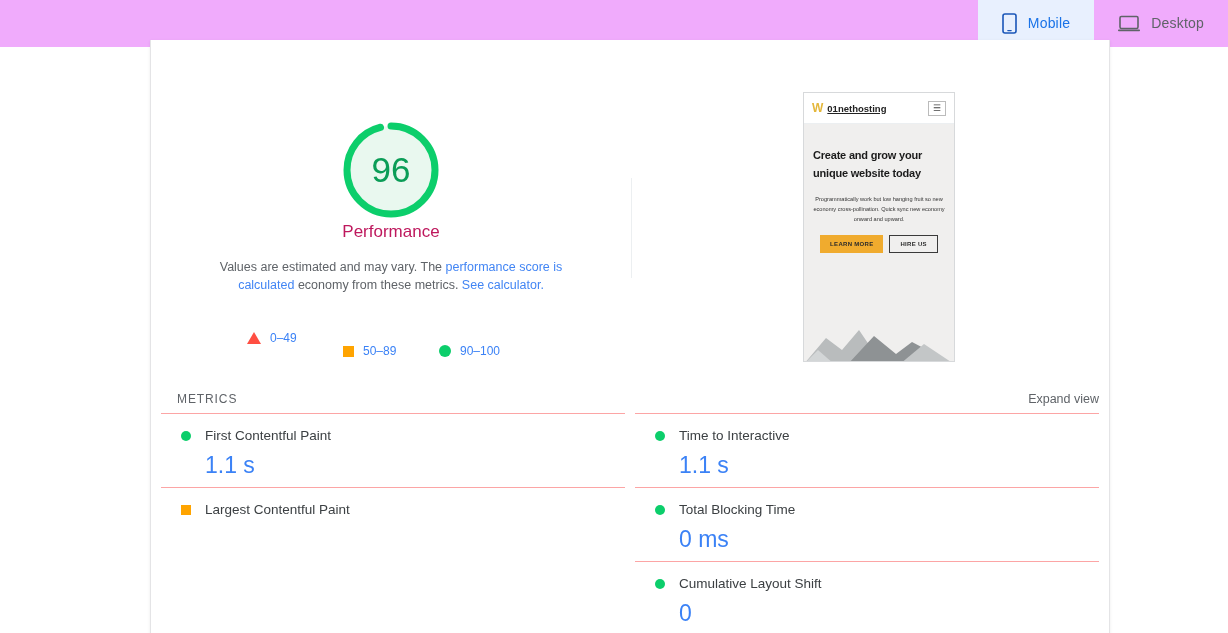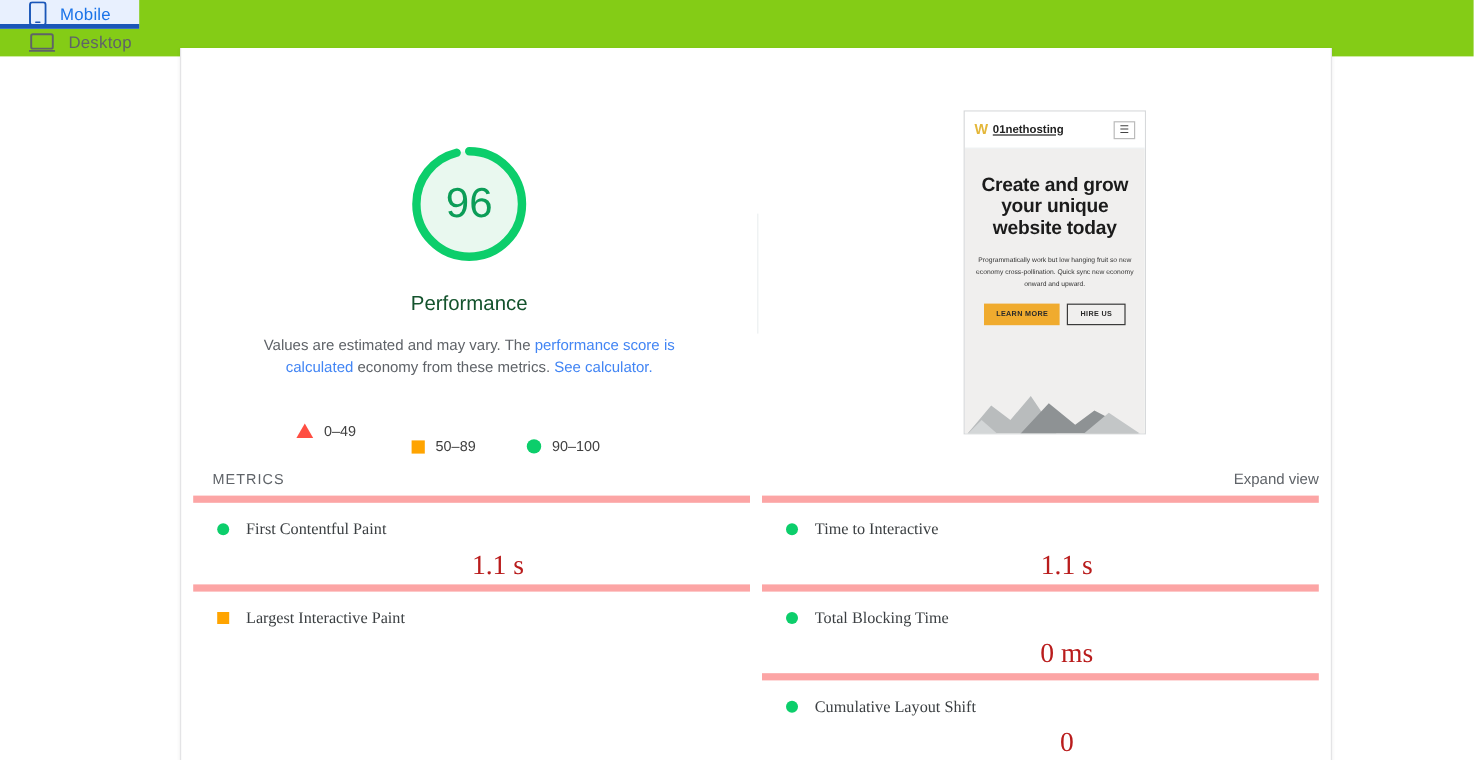--- a/index.html
+++ b/index.html
@@ -9,22 +9,21 @@
     background: #ffffff;
     font-family: "Liberation Sans", sans-serif;
     overflow: hidden;
   }
 
   
   .tabbar {
     position: absolute; top: 0; left: 0;
     width: 1228px; height: 47px;
     display: flex; justify-content: flex-end; align-items: flex-start;
-    background: #84cc16;
-    flex-direction: column;
+    background: #f0abfc;
   }
   .tab {
     display: flex; align-items: center; gap: 11px;
     height: 46px; padding: 0 24px;
     font-size: 14px; letter-spacing: .2px;
     position: relative;
     cursor: pointer;
     user-select: none;
   }
   .tab.active { background: #e8f0fe; color: #1a73e8; }
@@ -63,37 +62,36 @@
   }
   .gauge svg { display: block; }
   .gauge-value {
     position: absolute; left: 0; top: 0;
     width: 104px; height: 104px;
     display: flex; align-items: center; justify-content: center;
     font-size: 35px; color: #0cce6b; color: #0b9d57;
     font-family: "Liberation Sans", sans-serif;
   }
   .gauge-label {
-    margin-top: 21px;
-    font-size: 17px; color: #14532d;
+    font-size: 17px; color: #be185d;
   }
   .disclaimer {
     margin: 16px auto 0;
     width: 400px;
     font-size: 12.5px; line-height: 18px;
     color: #5f6368;
     text-align: center;
   }
   .disclaimer a { color: #4285f4; text-decoration: none; }
 
   .legend {
     margin-top: 24px;
     display: flex; justify-content: center; align-items: center;
     gap: 0;
-    font-size: 12px; color: #404040;
+    font-size: 12px; color: #3b82f6;
   }
   .legend-item { display: flex; align-items: center; gap: 9px; width: 96px; justify-content: flex-start; }
   .legend-item + .legend-item { margin-left: 0; margin-top: 26px; }
   .lg-tri {
     width: 0; height: 0;
     border-left: 7px solid transparent;
     border-right: 7px solid transparent;
     border-bottom: 12px solid #ff4e42;
   }
   .lg-sq { width: 11px; height: 11px; background: #ffa400; }
@@ -125,22 +123,22 @@
   }
   .thumb-brand { font-size: 9.5px; font-weight: bold; color: #222; text-decoration: underline; }
   .thumb-burger {
     margin-left: auto;
     width: 18px; height: 15px; border: 1px solid #bbb;
     display: flex; align-items: center; justify-content: center;
     font-size: 9px; color: #444; line-height: 1;
   }
   .thumb-body { background: #f0efee; padding: 22px 9px 0; height: 238px; position: relative; }
   .thumb-head {
-    font-size: 16px; font-weight: bold; color: #1b1b1b;
-    text-align: center; line-height: 18px; letter-spacing: -.2px;
+    font-size: 11px; font-weight: bold; color: #1b1b1b;
+    line-height: 18px; letter-spacing: -.2px;
   }
   .thumb-para {
     margin-top: 12px;
     font-size: 5.6px; color: #333; text-align: center; line-height: 10px;
   }
   .thumb-btns {
     margin-top: 11px; display: flex; justify-content: center; gap: 6px;
   }
   .btn-learn {
     background: #f0ab2e; color: #2a2a2a;
@@ -174,36 +172,35 @@
     margin-left: auto;
     font-size: 12.5px; color: #5f6368; cursor: pointer;
   }
   .metrics-grid {
     display: flex;
     padding: 0 10px;
   }
   .metrics-col { width: 470px; }
   .metrics-col.left { margin-right: 10px; }
   .metric {
-    border-top: 6px solid #fca5a5;
+    border-top: 1px solid #fca5a5;
     padding: 14px 0 14px 20px;
     height: 74px;
-    font-family: Liberation Serif, serif;
   }
   .metric-name {
     display: flex; align-items: center; gap: 14px;
     font-size: 13.5px; color: #3c4043;
   }
   .m-cir { width: 10px; height: 10px; border-radius: 50%; background: #0cce6b; flex: none; }
   .m-sq { width: 10px; height: 10px; background: #ffa400; flex: none; }
   .metric-value {
     margin-top: 9px; margin-left: 24px;
     font-size: 23px;
   }
-  .v-green { color: #b91c1c; text-align: center; }
+  .v-green { color: #3b82f6; }
   .v-orange { color: #d93f17; }
 </style>
 </head>
 <body>
 
 <div class="tabbar">
   <div class="tab active">
     <span>
       <svg width="15" height="21" viewBox="0 0 15 21">
         <rect x="1" y="1" width="13" height="19" rx="2" fill="none" stroke="#1a56b8" stroke-width="1.6"></rect>
@@ -299,21 +296,21 @@
           <span class="m-cir"></span>
           <span>First Contentful Paint</span>
         </div>
         <div class="metric-value v-green">1.1 s</div>
       </div>
 
 
       <div class="metric">
         <div class="metric-name">
           <span class="m-sq"></span>
-          <span>Largest Interactive Paint</span>
+          <span>Largest Contentful Paint</span>
         </div>
       </div>
     </div>
 
     <div class="metrics-col">
 
       <div class="metric">
         <div class="metric-name">
           <span class="m-cir"></span>
           <span>Time to Interactive</span>

